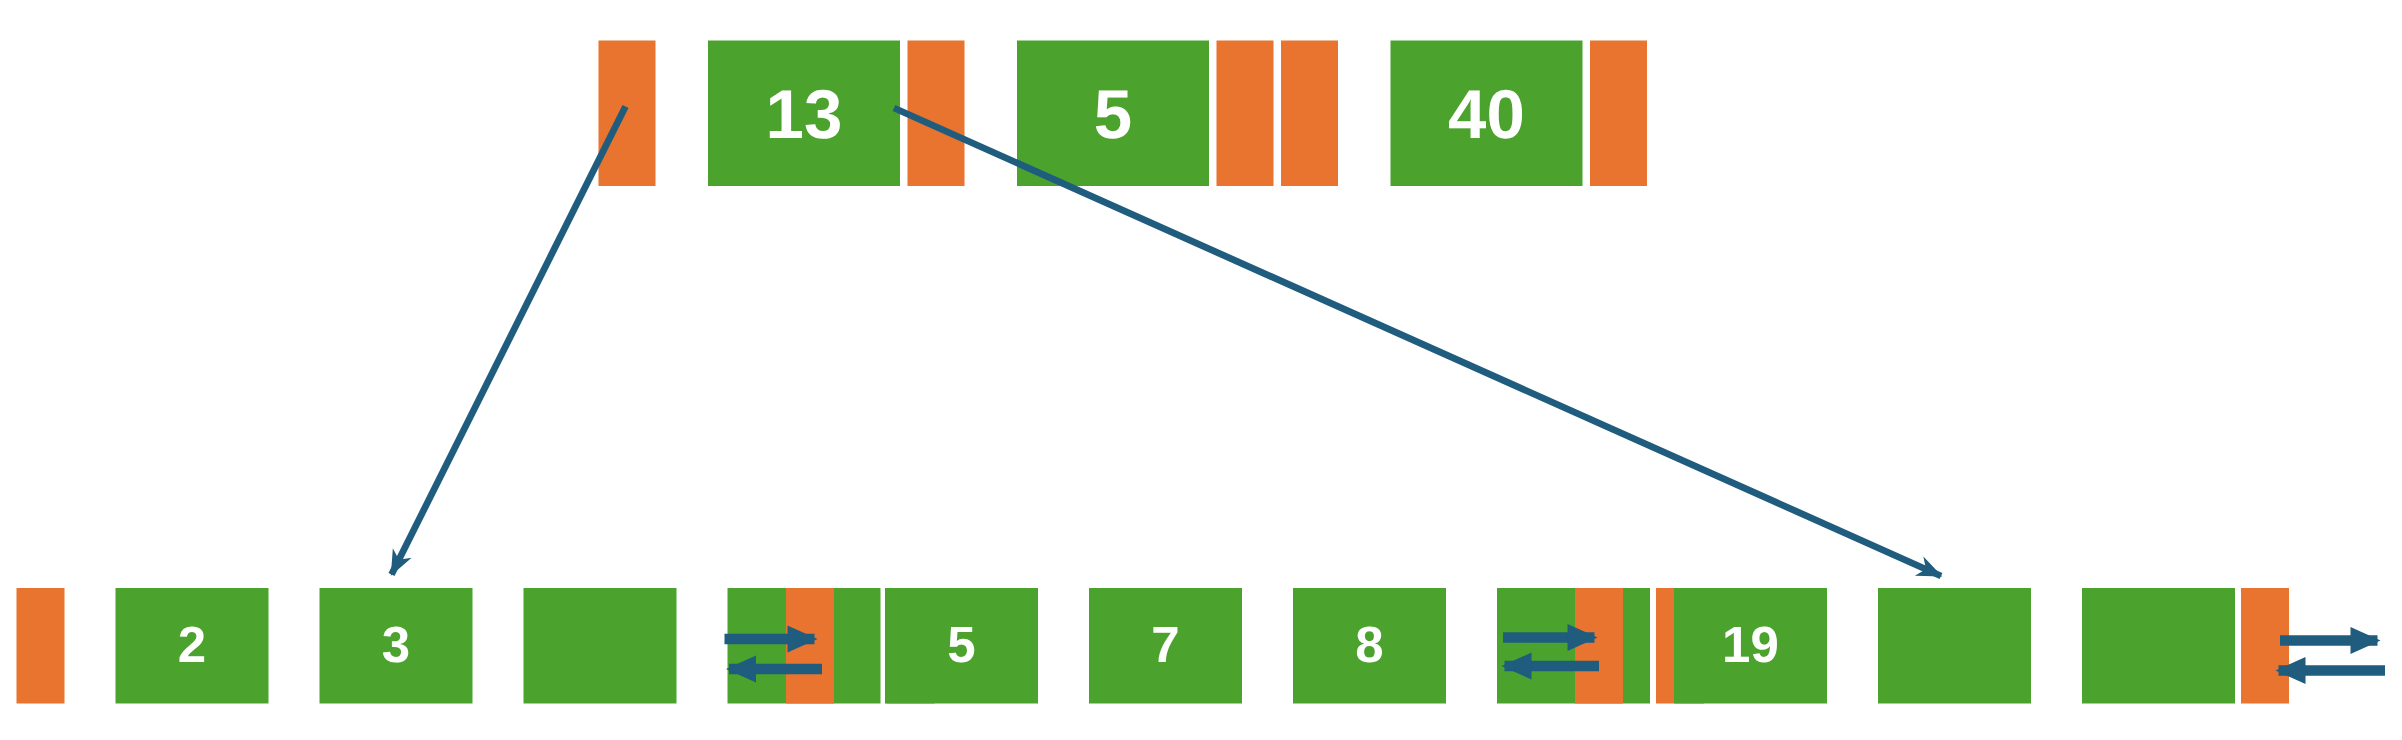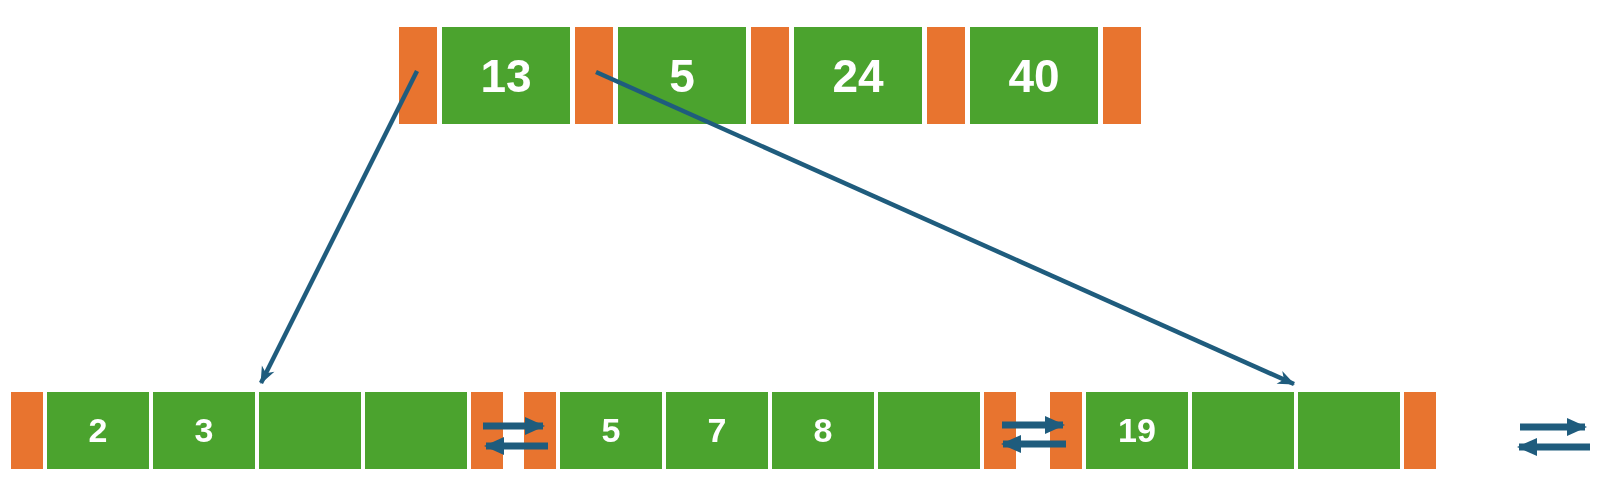--- a/index.html
+++ b/index.html
@@ -19,21 +19,21 @@
   }
   .node{position:absolute;display:flex;}
   .cell{
     display:flex;
     align-items:center;
     justify-content:center;
     color:var(--white);
     font-weight:bold;
     user-select:none;
   }
-  .key{background:var(--green);}
+  .key{background:var(--green);margin-left:30px;}
   .pointer{background:var(--orange);}
 
   .root-node{left:399px;top:27px;height:97px;gap:5px;}
   .root-node .key{width:128px;font-size:46px;}
   .root-node .pointer{width:38px;}
 
   .leaf-node{top:392px;height:77px;gap:4px;}
   .leaf-node .key{width:102px;font-size:34px;}
   .leaf-node .pointer{width:32px;}
   .leaf-0{left:11px;}
@@ -55,21 +55,20 @@
 <body>
 
 <div class="canvas">
 
   <div class="node root-node">
       <div class="cell pointer"></div>
       <div class="cell key">13</div>
       <div class="cell pointer"></div>
       <div class="cell key">5</div>
       <div class="cell pointer"></div>
-      <div class="cell key">24</div>
       <div class="cell pointer"></div>
       <div class="cell key">40</div>
       <div class="cell pointer"></div>
     </div>
 
   <div class="node leaf-node leaf-0">
       <div class="cell pointer"></div>
       <div class="cell key">2</div>
       <div class="cell key">3</div>
       <div class="cell key"></div>

